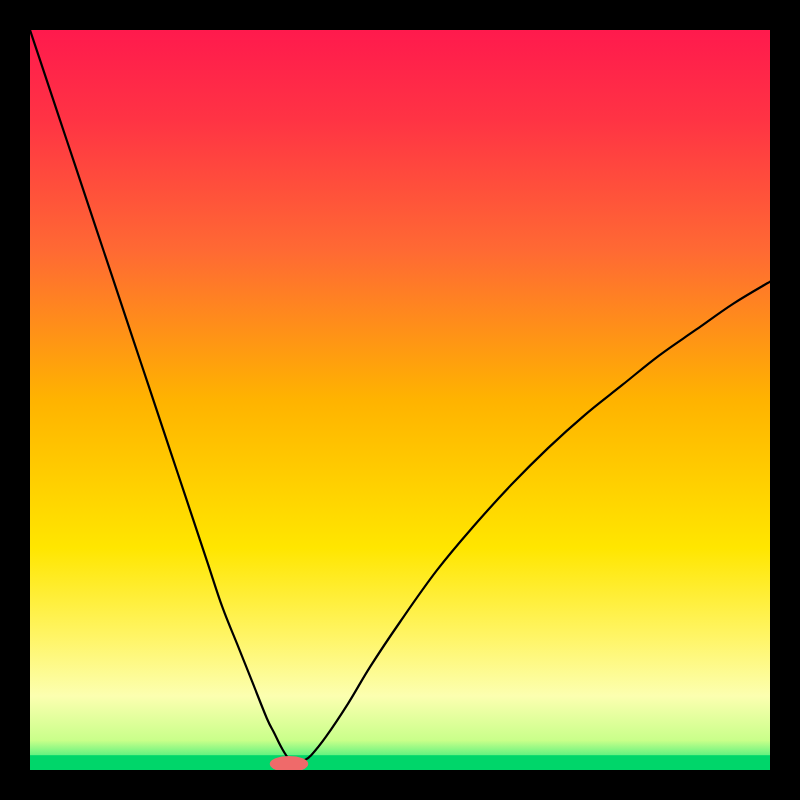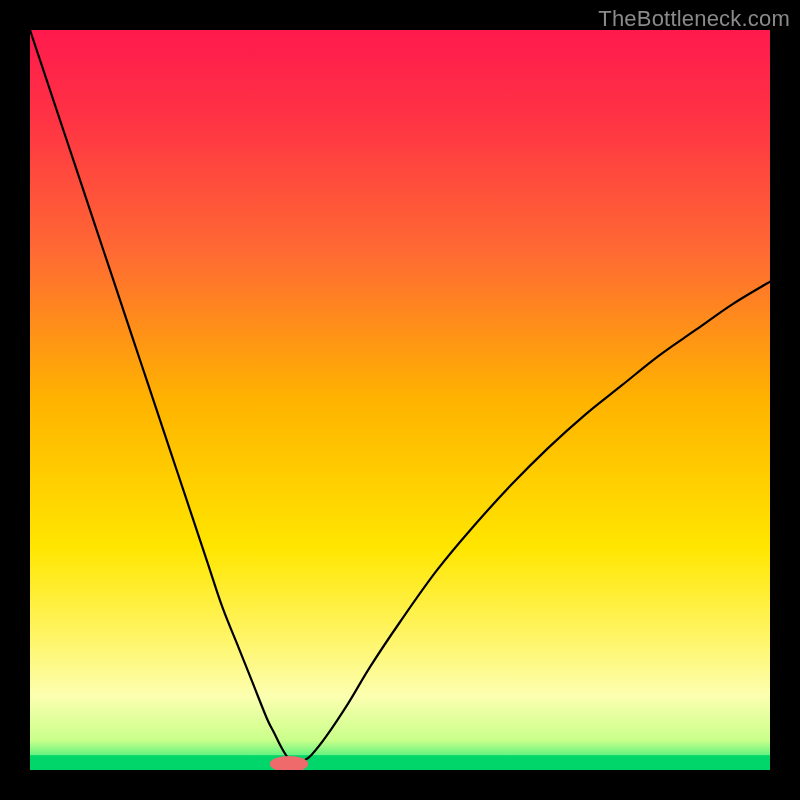--- a/index.html
+++ b/index.html
@@ -37,21 +37,20 @@
   }
   svg {
     display: block;
   }
 </style>
 </head>
 <body>
 
 <div class="frame">
 
-  <div class="watermark">TheBottleneck.com</div>
 
   <div class="plot-area">
     <svg id="chart-svg" width="740" height="740" viewBox="0 0 740 740" preserveAspectRatio="none">
       <defs>
         <linearGradient id="bg-grad" x1="0" y1="0" x2="0" y2="1">
             <stop offset="0%" stop-color="#ff1a4d"></stop>
             <stop offset="12%" stop-color="#ff3344"></stop>
             <stop offset="30%" stop-color="#ff6a33"></stop>
             <stop offset="50%" stop-color="#ffb300"></stop>
             <stop offset="70%" stop-color="#ffe600"></stop>

